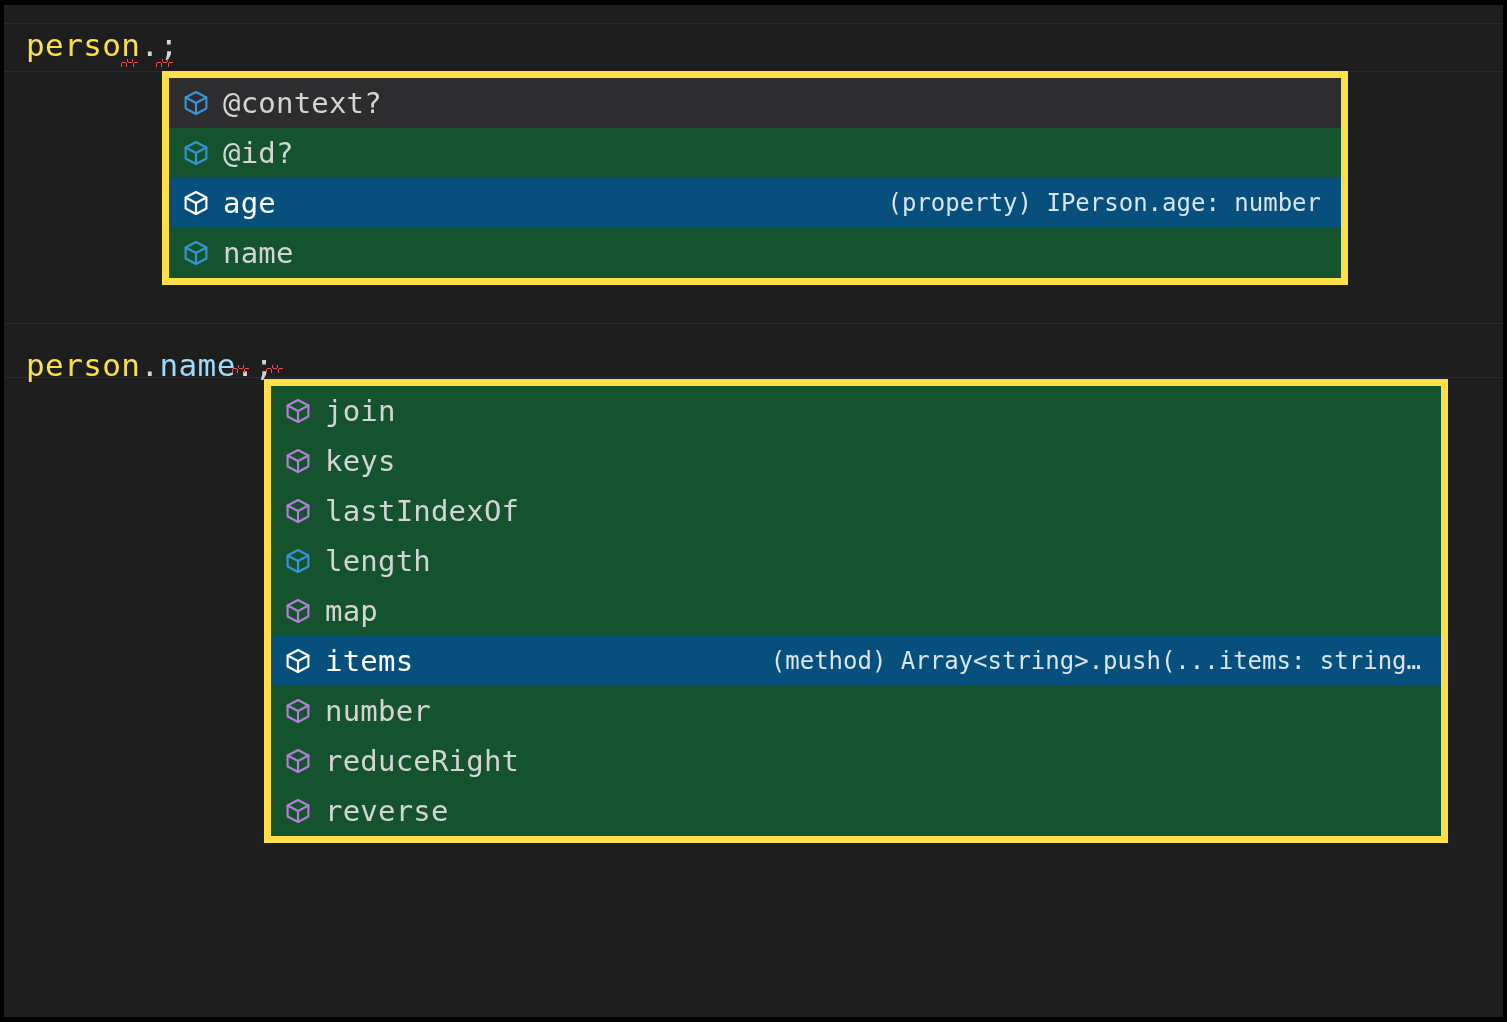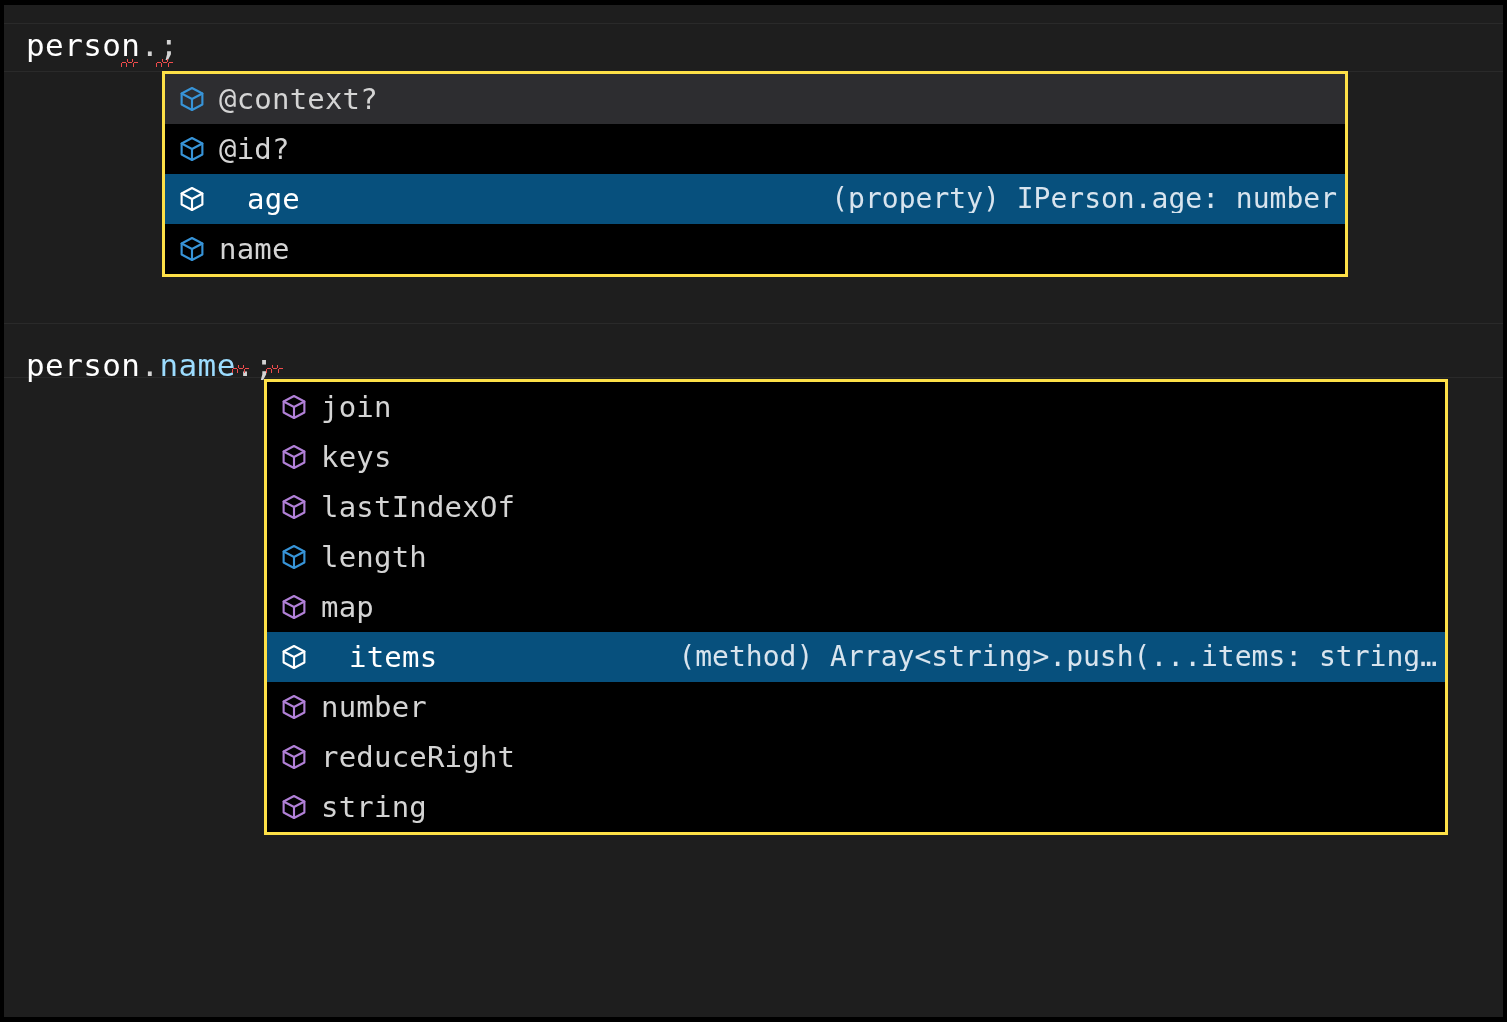--- a/index.html
+++ b/index.html
@@ -41,53 +41,53 @@
   
   .code-line {
     position: absolute;
     left: 22px;
     font-size: 31px;
     line-height: 36px;
     letter-spacing: 0.4px;
     white-space: pre;
     font-family: "DejaVu Sans Mono", "Liberation Mono", monospace;
   }
-  .tok-var   { color: #ffffff; text-align: center; }
+  .tok-var   { color: #fde047; text-align: center; }
   .tok-prop  { color: #9CDCFE; }
   .tok-punct { color: #D4D4D4; }
 
   
   .squiggle {
     position: absolute;
     height: 8px;
     background-image:
       radial-gradient(circle at 3px 6px, rgba(0,0,0,0) 2.2px, #F14C4C 2.4px, #F14C4C 3.2px, rgba(0,0,0,0) 3.4px),
       radial-gradient(circle at 9px 1px, rgba(0,0,0,0) 2.2px, #F14C4C 2.4px, #F14C4C 3.2px, rgba(0,0,0,0) 3.4px);
     background-size: 12px 8px;
     background-repeat: repeat-x;
   }
 
   
   .suggest {
     position: absolute;
-    background: #000000;
-    border: 3px solid #fde047;
+    background: #14532d;
+    border: 7px solid #fde047;
     overflow: hidden;
   }
 
   .suggest-row {
     position: relative;
     display: flex;
     align-items: center;
     height: 50px;
     padding: 0 0 0 12px;
     cursor: pointer;
   }
   .suggest-row.hover    { background: #2D2D30; }
-  .suggest-row.selected { background: #07507D; gap: 28px; }
+  .suggest-row.selected { background: #07507D; }
 
   .row-icon {
     flex: 0 0 auto;
     width: 30px;
     height: 30px;
     margin-right: 12px;
     display: block;
   }
 
   .row-label {
@@ -95,23 +95,23 @@
     font-size: 29px;
     line-height: 30px;
     color: #D4D4D4;
     letter-spacing: 0.2px;
     white-space: pre;
   }
   .suggest-row.selected .row-label { color: #FFFFFF; }
 
   .row-detail {
     margin-left: auto;
-    padding-right: 8px;
-    font-family: "DejaVu Sans Mono", "Liberation Mono", monospace;
-    font-size: 28px;
+    padding-right: 20px;
+    font-family: "DejaVu Sans Mono", "Liberation Mono", monospace;
+    font-size: 24px;
     line-height: 28px;
     color: #D8E4EE;
     white-space: pre;
     overflow: hidden;
     text-overflow: clip;
   }
 
   
   #suggest-person {
     left: 158px;
@@ -259,18 +259,18 @@
           </svg>
           <span class="row-label">reduceRight</span>
         </div>
         <div class="suggest-row">
           <svg viewBox="0 0 24 24" class="row-icon">
             <g fill="none" stroke="#B180D7" stroke-width="1.7" stroke-linejoin="round" stroke-linecap="round">
               <path d="M12 3.2 L20.3 7.6 L20.3 16.4 L12 20.8 L3.7 16.4 L3.7 7.6 Z"></path>
               <path d="M3.7 7.6 L12 12 L20.3 7.6 M12 12 L12 20.8"></path>
             </g>
           </svg>
-          <span class="row-label">string</span>
+          <span class="row-label">reverse</span>
         </div>
       </div>
 
   </div>
 </div>
 
 </body></html>

